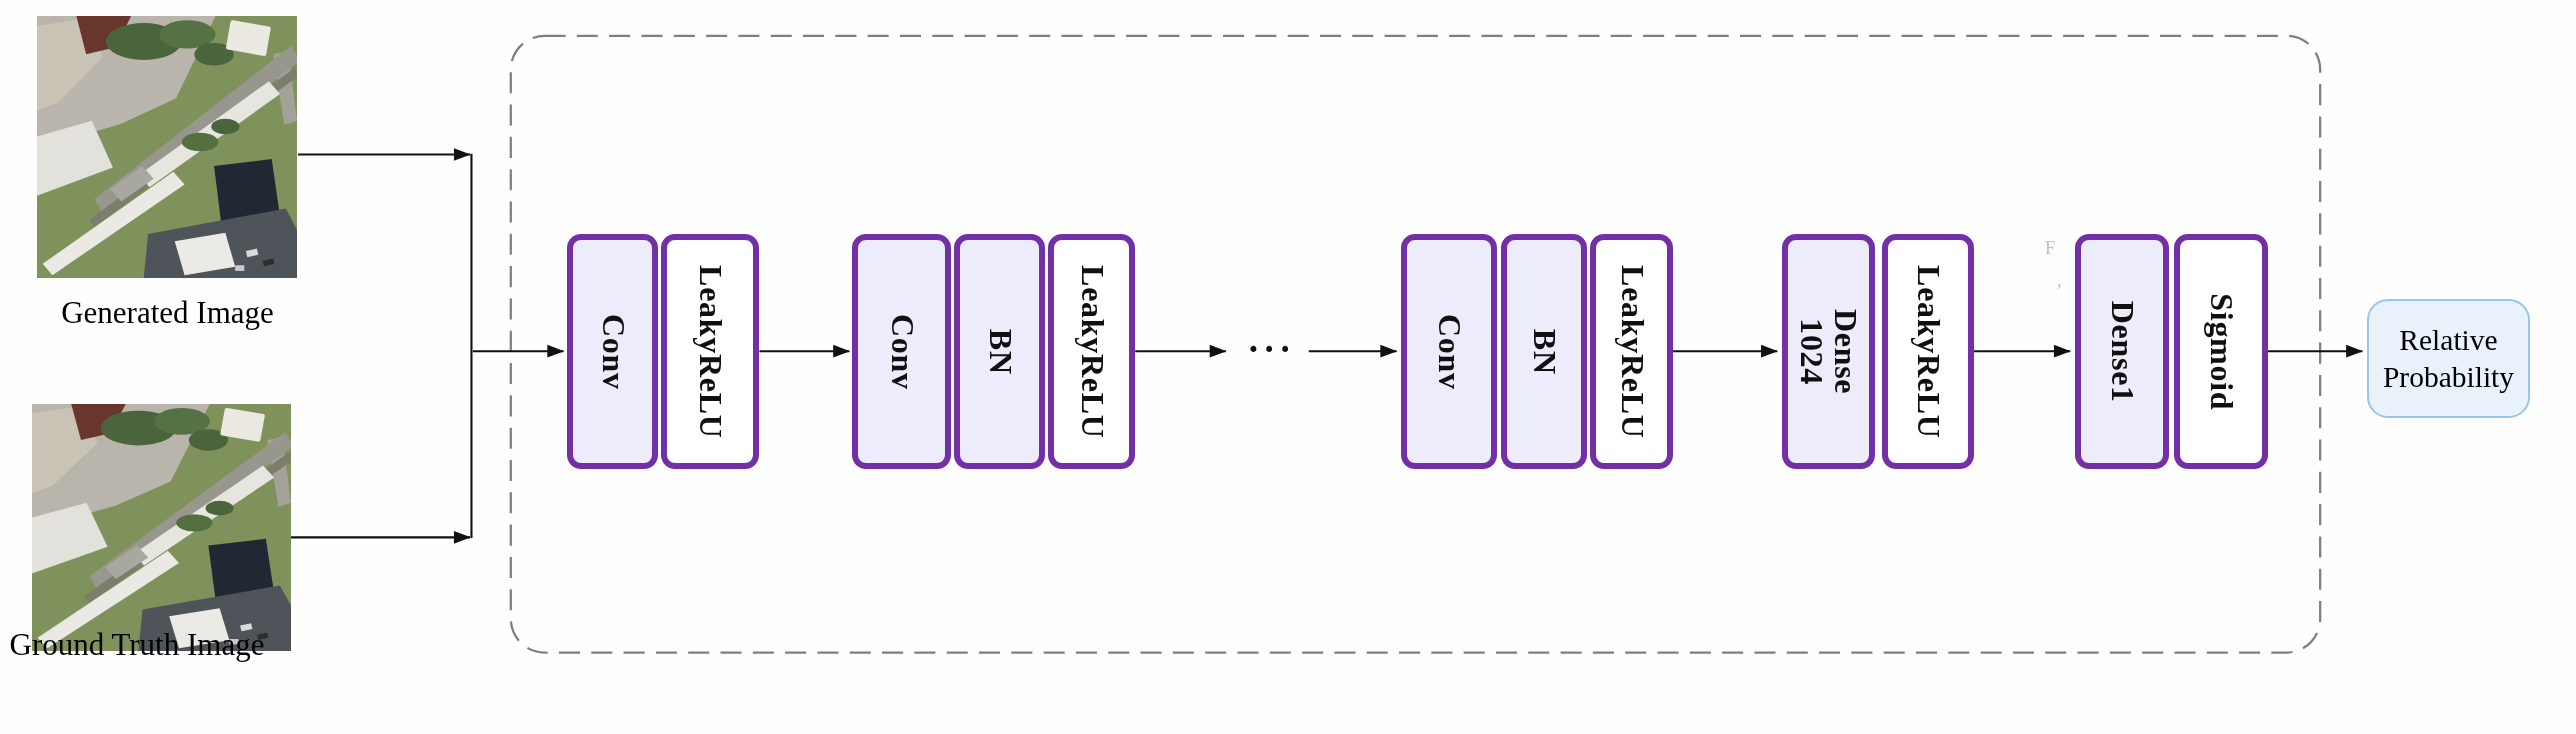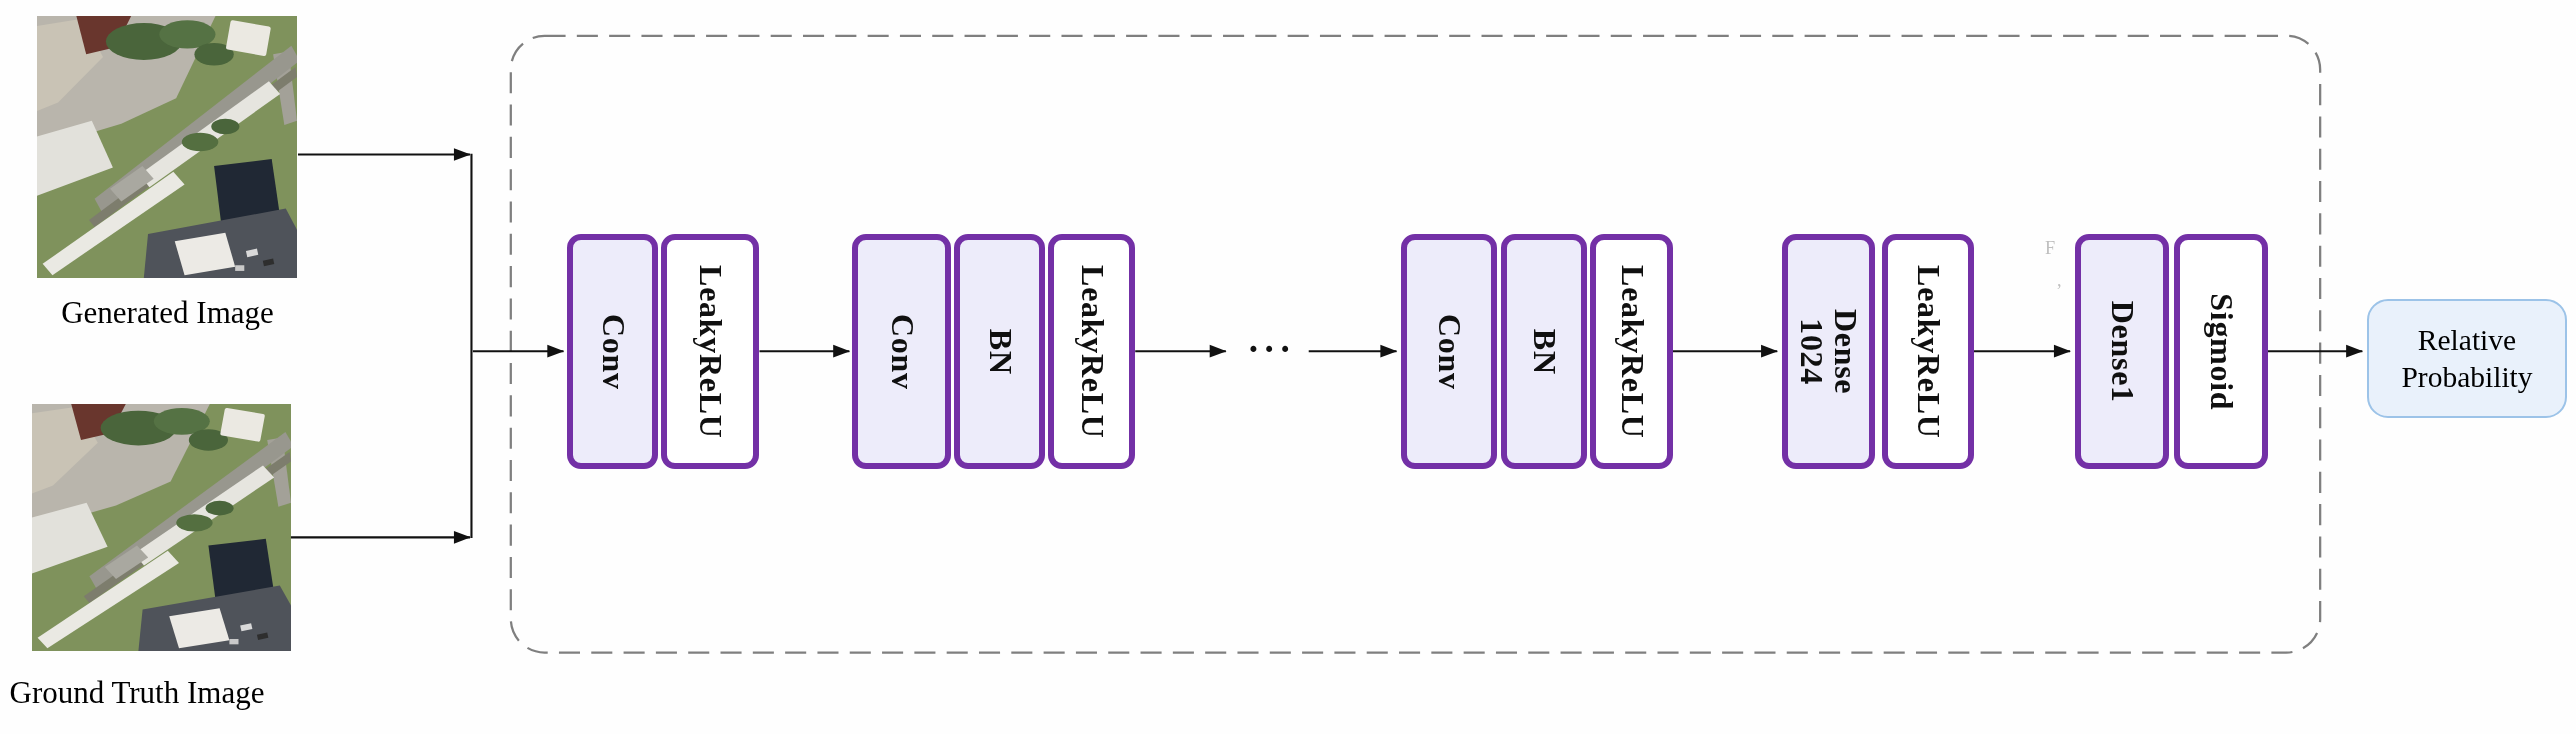--- a/index.html
+++ b/index.html
@@ -13,21 +13,21 @@
   .block{position:absolute;top:234px;height:235px;box-sizing:border-box;
          border:6.3px solid #7330A6;border-radius:14px;background:#EDECFA;
          display:flex;align-items:center;justify-content:center;z-index:2;}
   .block.white{background:#ffffff;}
   .block .lbl{transform:rotate(90deg);white-space:nowrap;
               font:bold 32px/1.05 "Liberation Serif", serif;letter-spacing:0.7px;color:#101010;}
   .block .lbl.two{white-space:normal;text-align:center;}
   .block .lbl.two span{display:block;}
   .ellipsis{position:absolute;left:1236px;top:326px;width:70px;height:48px;z-index:2;
             text-align:center;font:bold 37px/48px "Liberation Serif", serif;letter-spacing:3.5px;color:#111;}
-  .outbox{position:absolute;left:2367px;top:299px;width:200px;height:119px;box-sizing:border-box;
+  .outbox{position:absolute;left:2367px;top:299px;width:163px;height:119px;box-sizing:border-box;
           background:#E9F1FB;border:2.1px solid #9CC3E8;border-radius:21px;z-index:2;
           display:flex;flex-direction:column;align-items:center;justify-content:center;
           font:400 29.5px/1.25 "Liberation Serif", serif;color:#000;}
   .stray{position:absolute;z-index:2;color:#8a8a8a;opacity:.55;
          font:400 18.3px/1 "Liberation Serif", serif;}
 </style>
 </head>
 <body>
 
 <div class="canvas">
@@ -63,21 +63,21 @@
   </svg>
 
   <svg class="thumb" style="left:37px;top:15.5px" width="260" height="262" viewBox="0 0 370 370" preserveAspectRatio="none">
     <use href="#aerial"></use>
   </svg>
   <div class="imglabel" style="left:34px;top:296px;width:267px">Generated Image</div>
 
   <svg class="thumb" style="left:32px;top:404px" width="259" height="247" viewBox="0 0 370 370" preserveAspectRatio="none">
     <use href="#aerial"></use>
   </svg>
-  <div class="imglabel" style="left:0px;top:676px;width:274px">Ground Truth Image</div>
+  <div class="imglabel" style="left:0px;top:628px;width:274px">Ground Truth Image</div>
 
   <svg class="overlay" width="2576" height="734" viewBox="0 0 3665 1045">
     <defs>
       <marker id="arrow" markerUnits="userSpaceOnUse" markerWidth="26" markerHeight="20" refX="24" refY="10" orient="auto">
         <path d="M1,1 L25,10 L1,19 Z" fill="#111111"></path>
       </marker>
     </defs>
     <rect x="726" y="51" width="2576" height="878" rx="48" fill="none" stroke="#7F7F7F" stroke-width="3.2" stroke-dasharray="30 16"></rect>
     <g stroke="#111111" stroke-width="3" fill="none">
       <path d="M423 220 H668" marker-end="url(#arrow)"></path>

